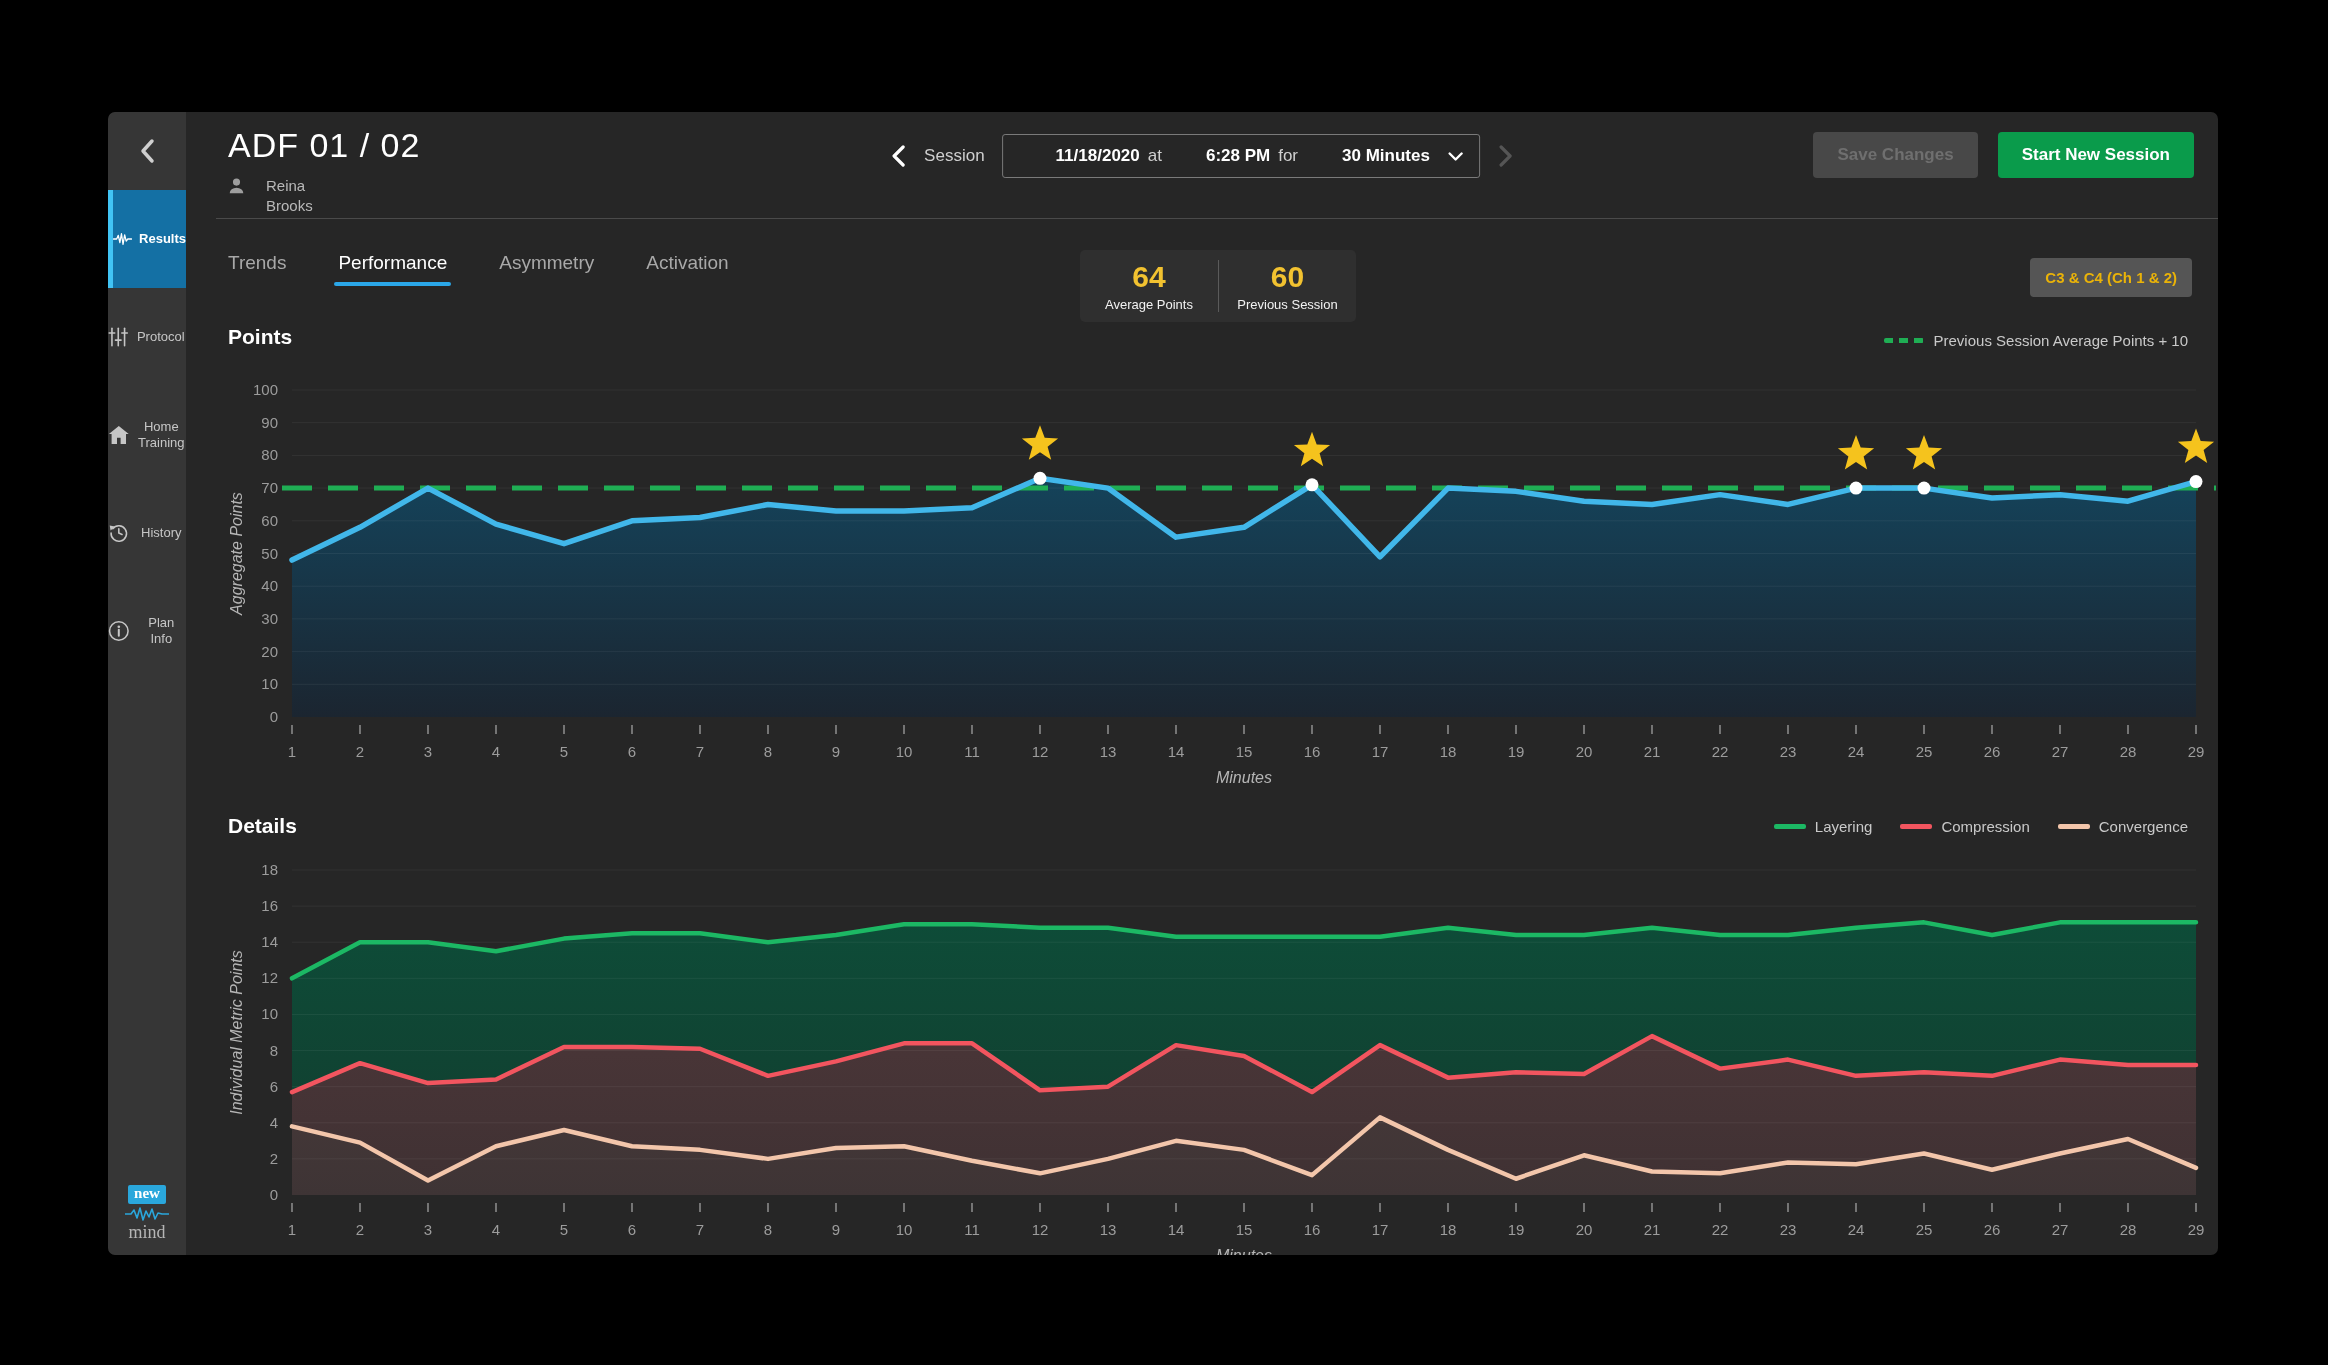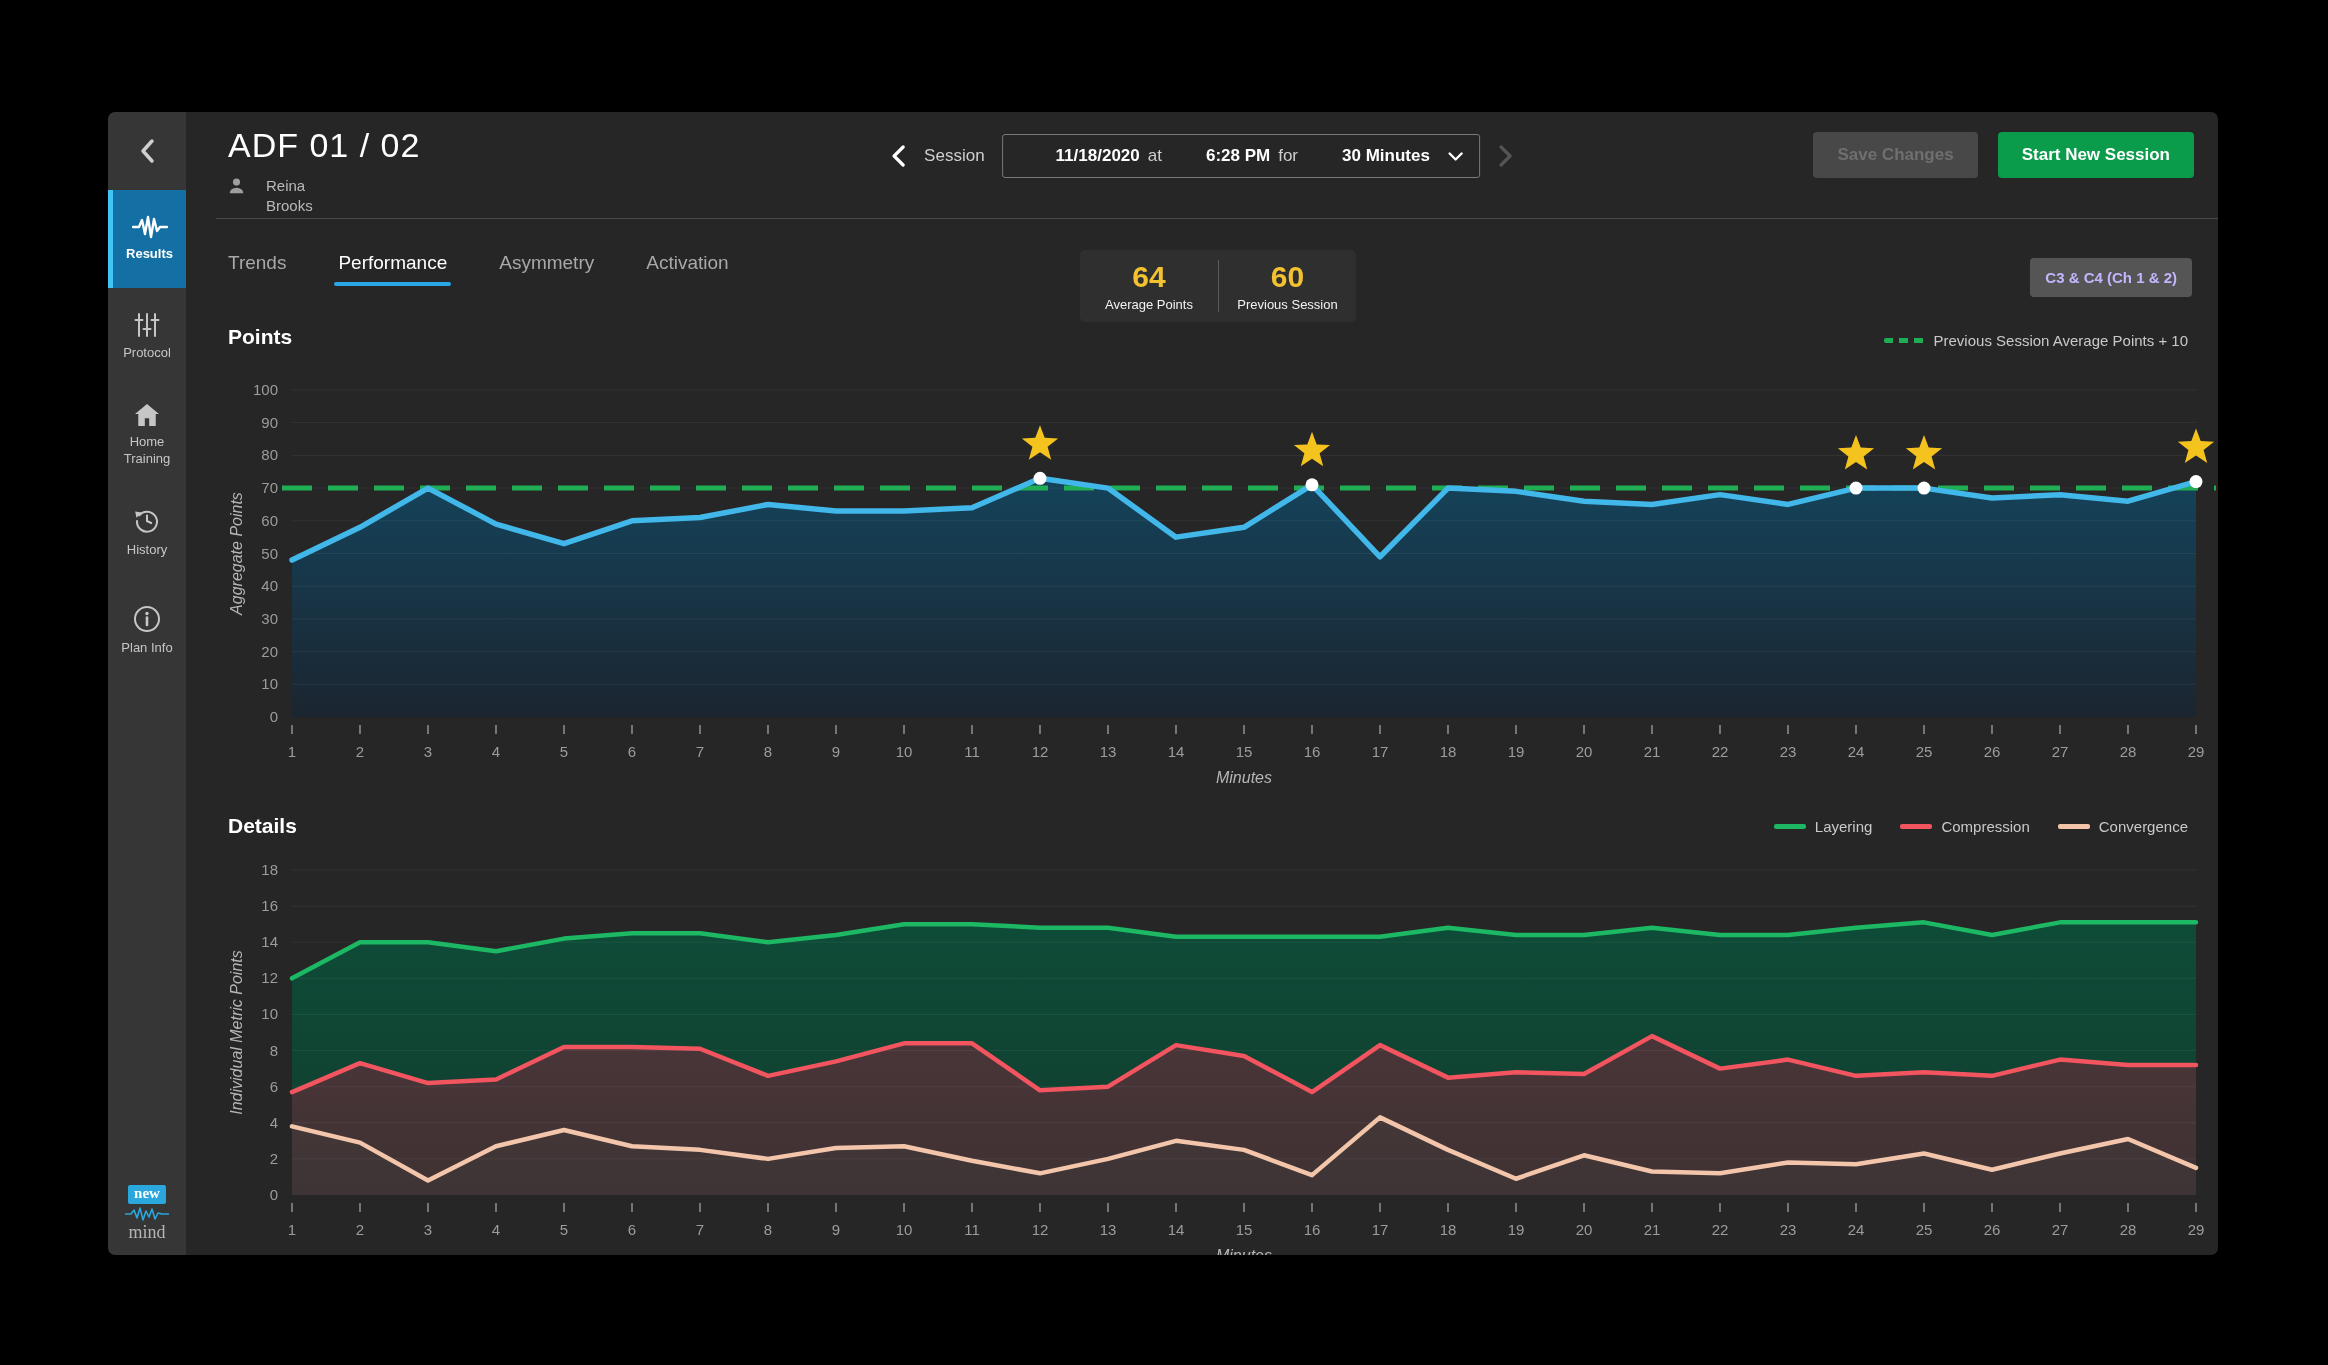--- a/index.html
+++ b/index.html
@@ -7,21 +7,21 @@
               font-family:"Liberation Sans", sans-serif; }
 
   .app { position:absolute; left:108px; top:112px; width:2110px; height:1143px;
          background:#262626; border-radius:7px; overflow:hidden; }
 
   
   .sidebar { position:absolute; left:0; top:0; width:78px; height:100%;
              background:#363636; border-radius:7px 0 0 7px; }
   .back-btn { width:100%; height:78px; background:none; border:none; cursor:pointer;
               display:flex; align-items:center; justify-content:center; }
-  .nav-item { width:100%; height:98px; display:flex; flex-direction:column;
+  .nav-item { width:100%; height:98px; display:flex; flex-direction:row;
               align-items:center; justify-content:center; gap:7px; cursor:pointer;
               color:#c6c6c6; }
   .nav-item .nav-label { font-size:13px; text-align:center; line-height:1.25; width:64px; }
   .nav-item.active { background:#1470a4; border-left:5px solid #41c4f5; color:#fff; }
   .nav-item.active .nav-label { font-weight:bold; }
   .logo { position:absolute; bottom:12px; left:0; width:100%; text-align:center; }
   .logo-new { display:inline-block; background:#2aa7dc; color:#fff; font-weight:bold;
               font-family:"Liberation Serif", serif; font-size:15px; padding:0 6px 2px;
               border-radius:2px; }
   .logo-mind { font-family:"Liberation Serif", serif; color:#b5b5b5; font-size:18px; }
@@ -60,21 +60,21 @@
                        height:4px; border-radius:2px; background:#2ba7e8; }
 
   .stats-card { position:absolute; top:138px; left:894px; display:flex;
                 background:#2f2f2f; border-radius:5px; padding:10px 0; }
   .stat { width:138px; text-align:center; }
   .stat + .stat { border-left:1px solid #5a5a5a; }
   .stat-num { color:#f2c230; font-size:30px; font-weight:bold; }
   .stat-lbl { color:#f2f2f2; font-size:13px; margin-top:3px; }
 
   .channel-btn { position:absolute; top:146px; right:26px; background:#555;
-                 color:#c4b5fd; font-size:15px; font-weight:bold; border:none;
+                 color:#eab308; font-size:15px; font-weight:bold; border:none;
                  border-radius:4px; padding:11px 15px; cursor:pointer; }
 
   .sec-title { position:absolute; left:42px; color:#fff; font-size:21px; font-weight:bold; }
   .pts-title { top:213px; } .det-title { top:702px; }
 
   .pts-legend { position:absolute; top:220px; right:30px; display:flex;
                 align-items:center; gap:10px; }
   .det-legend { position:absolute; top:706px; right:30px; display:flex;
                 align-items:center; gap:12px; }
   .legend-item { display:flex; align-items:center; gap:9px; margin-left:16px; }

